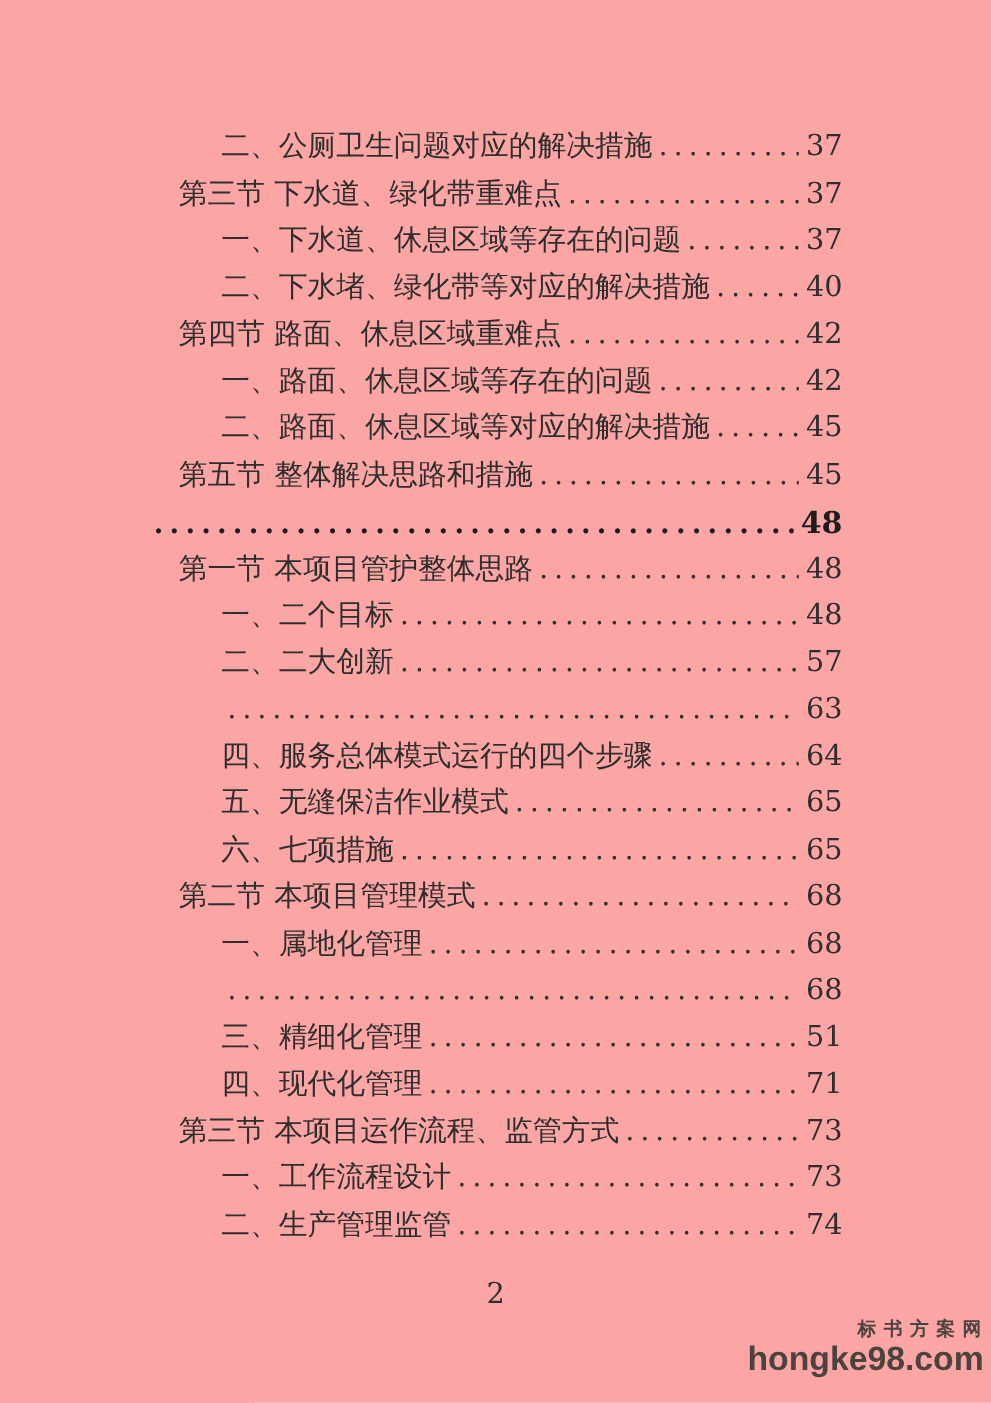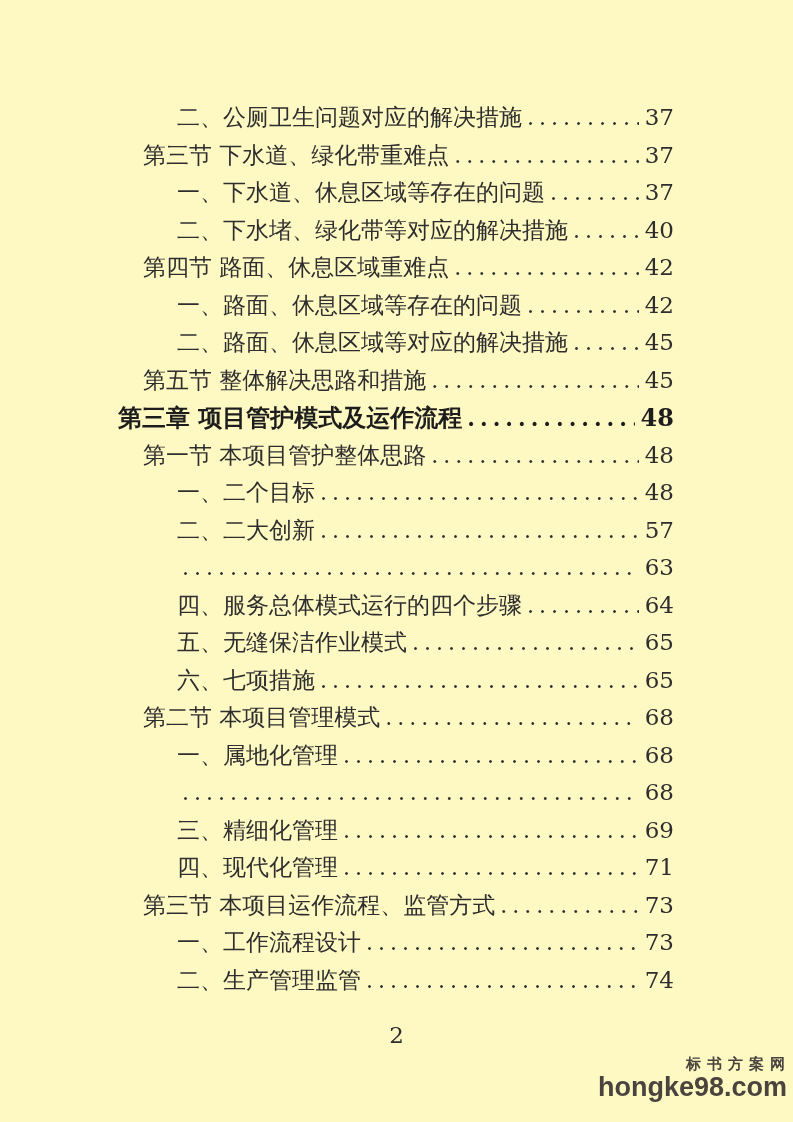--- a/index.html
+++ b/index.html
@@ -11,21 +11,21 @@
     height: 1122px;
     background: #ffffff;
     position: relative;
     overflow: hidden;
     font-family: "DejaVu Serif", "Liberation Serif", serif;
     color: #2e2e2e;
   }
   .page {
     position: absolute;
     inset: 0;
-    background: #fef9c3;
+    background: #fca5a5;
   }
   .toc {
     position: absolute;
     left: 118px;
     top: 99px;
     width: 556px;
   }
   .toc-row {
     display: flex;
     align-items: baseline;
@@ -140,21 +140,20 @@
     <span class="toc-page">45</span>
   </div>
 
   <div class="toc-row lvl-section">
     <span class="toc-label">第五节 整体解决思路和措施</span>
     <span class="toc-dots"></span>
     <span class="toc-page">45</span>
   </div>
 
   <div class="toc-row lvl-chapter">
-    <span class="toc-label">第三章 项目管护模式及运作流程</span>
     <span class="toc-dots"></span>
     <span class="toc-page">48</span>
   </div>
 
   <div class="toc-row lvl-section">
     <span class="toc-label">第一节 本项目管护整体思路</span>
     <span class="toc-dots"></span>
     <span class="toc-page">48</span>
   </div>
 
@@ -206,21 +205,21 @@
   </div>
 
   <div class="toc-row lvl-item">
     <span class="toc-dots"></span>
     <span class="toc-page">68</span>
   </div>
 
   <div class="toc-row lvl-item">
     <span class="toc-label">三、精细化管理</span>
     <span class="toc-dots"></span>
-    <span class="toc-page">69</span>
+    <span class="toc-page">51</span>
   </div>
 
   <div class="toc-row lvl-item">
     <span class="toc-label">四、现代化管理</span>
     <span class="toc-dots"></span>
     <span class="toc-page">71</span>
   </div>
 
   <div class="toc-row lvl-section">
     <span class="toc-label">第三节 本项目运作流程、监管方式</span>

